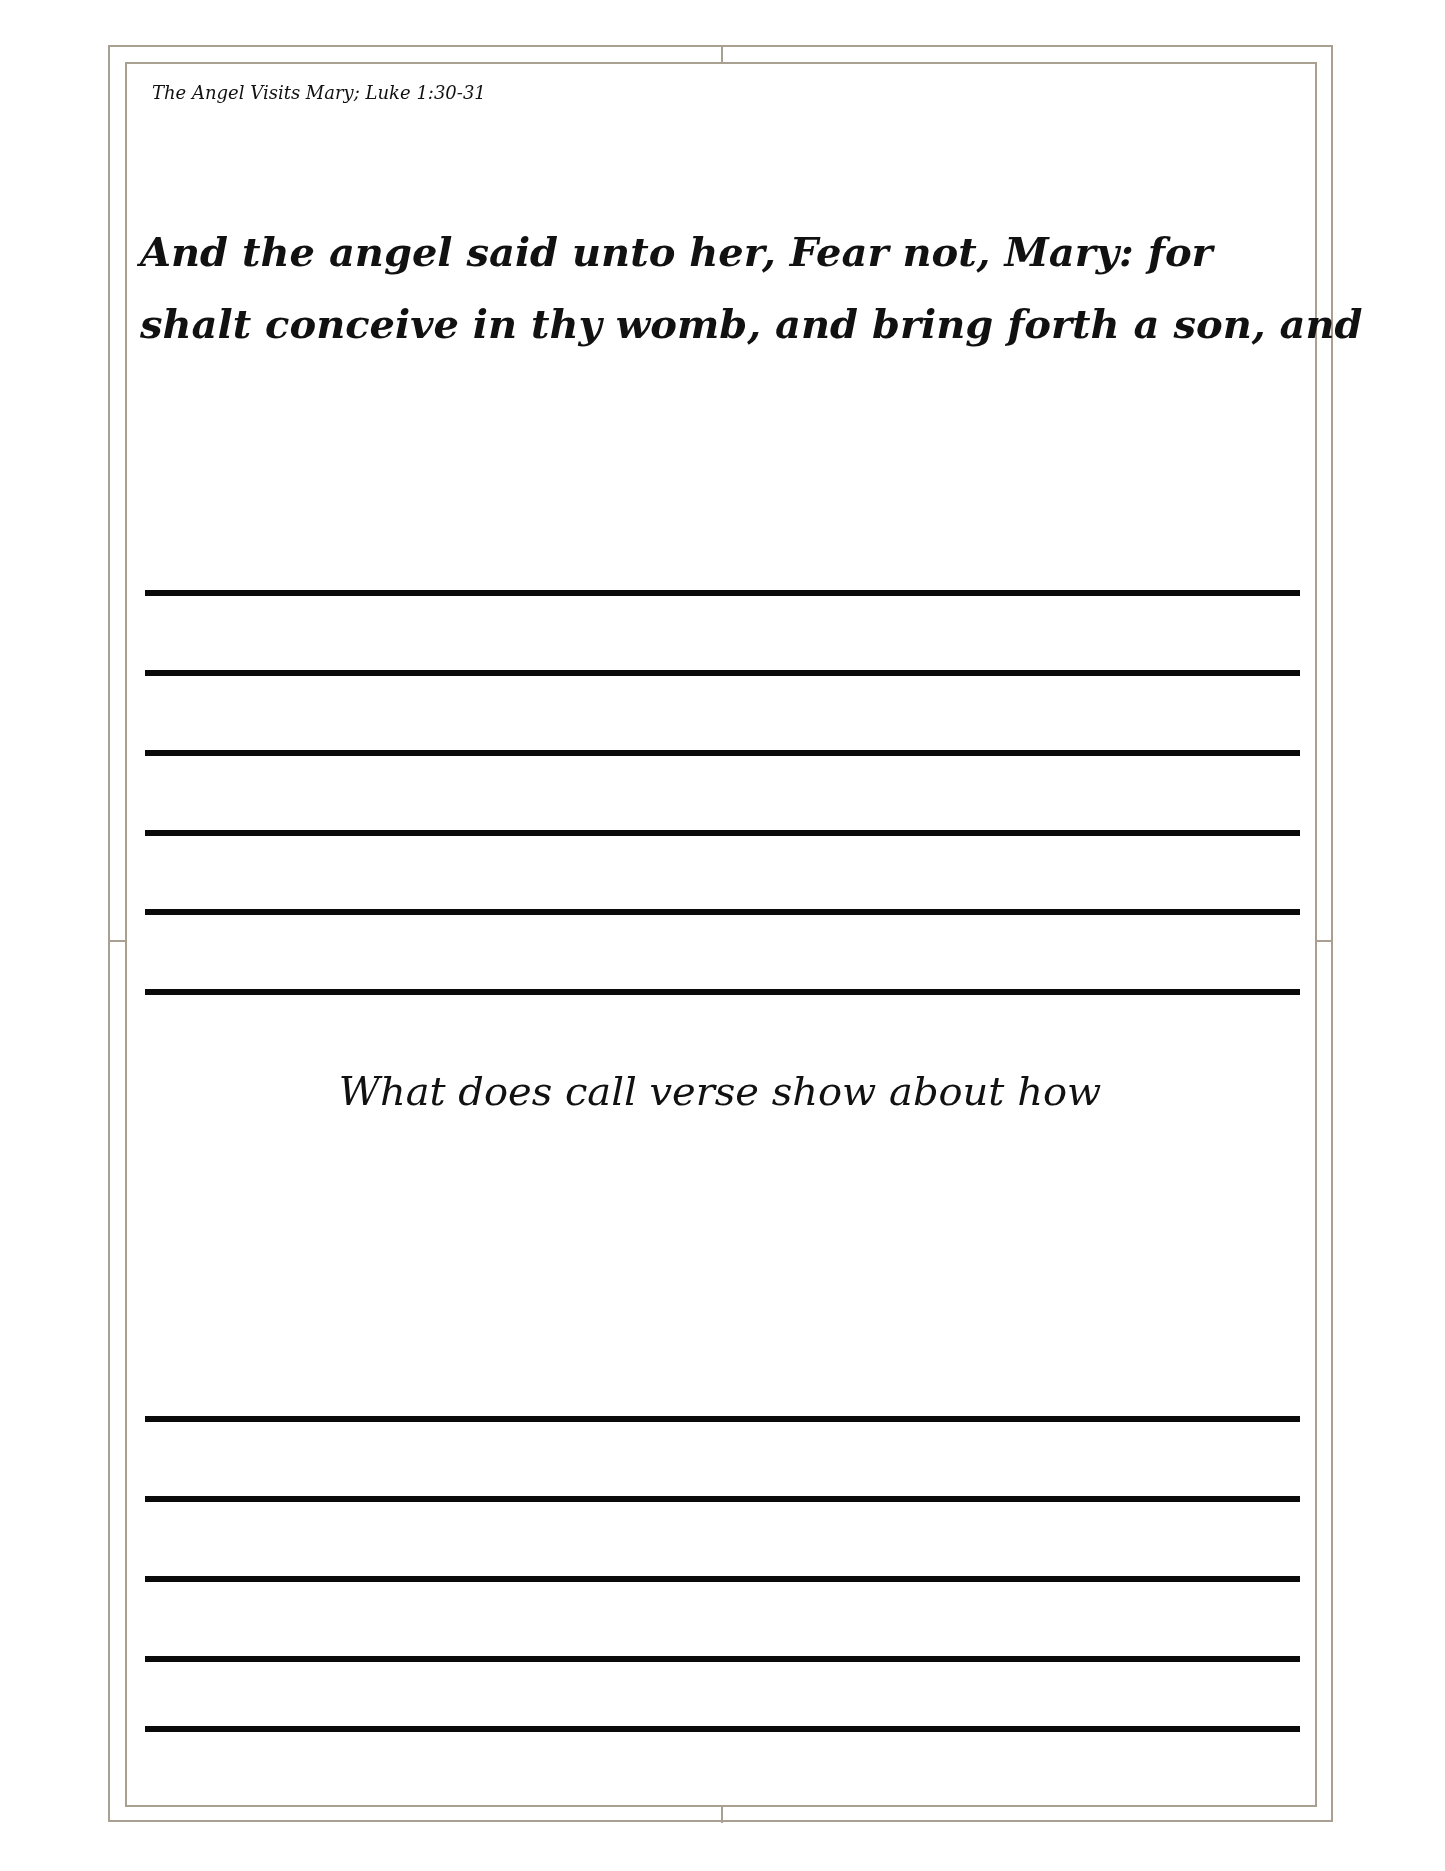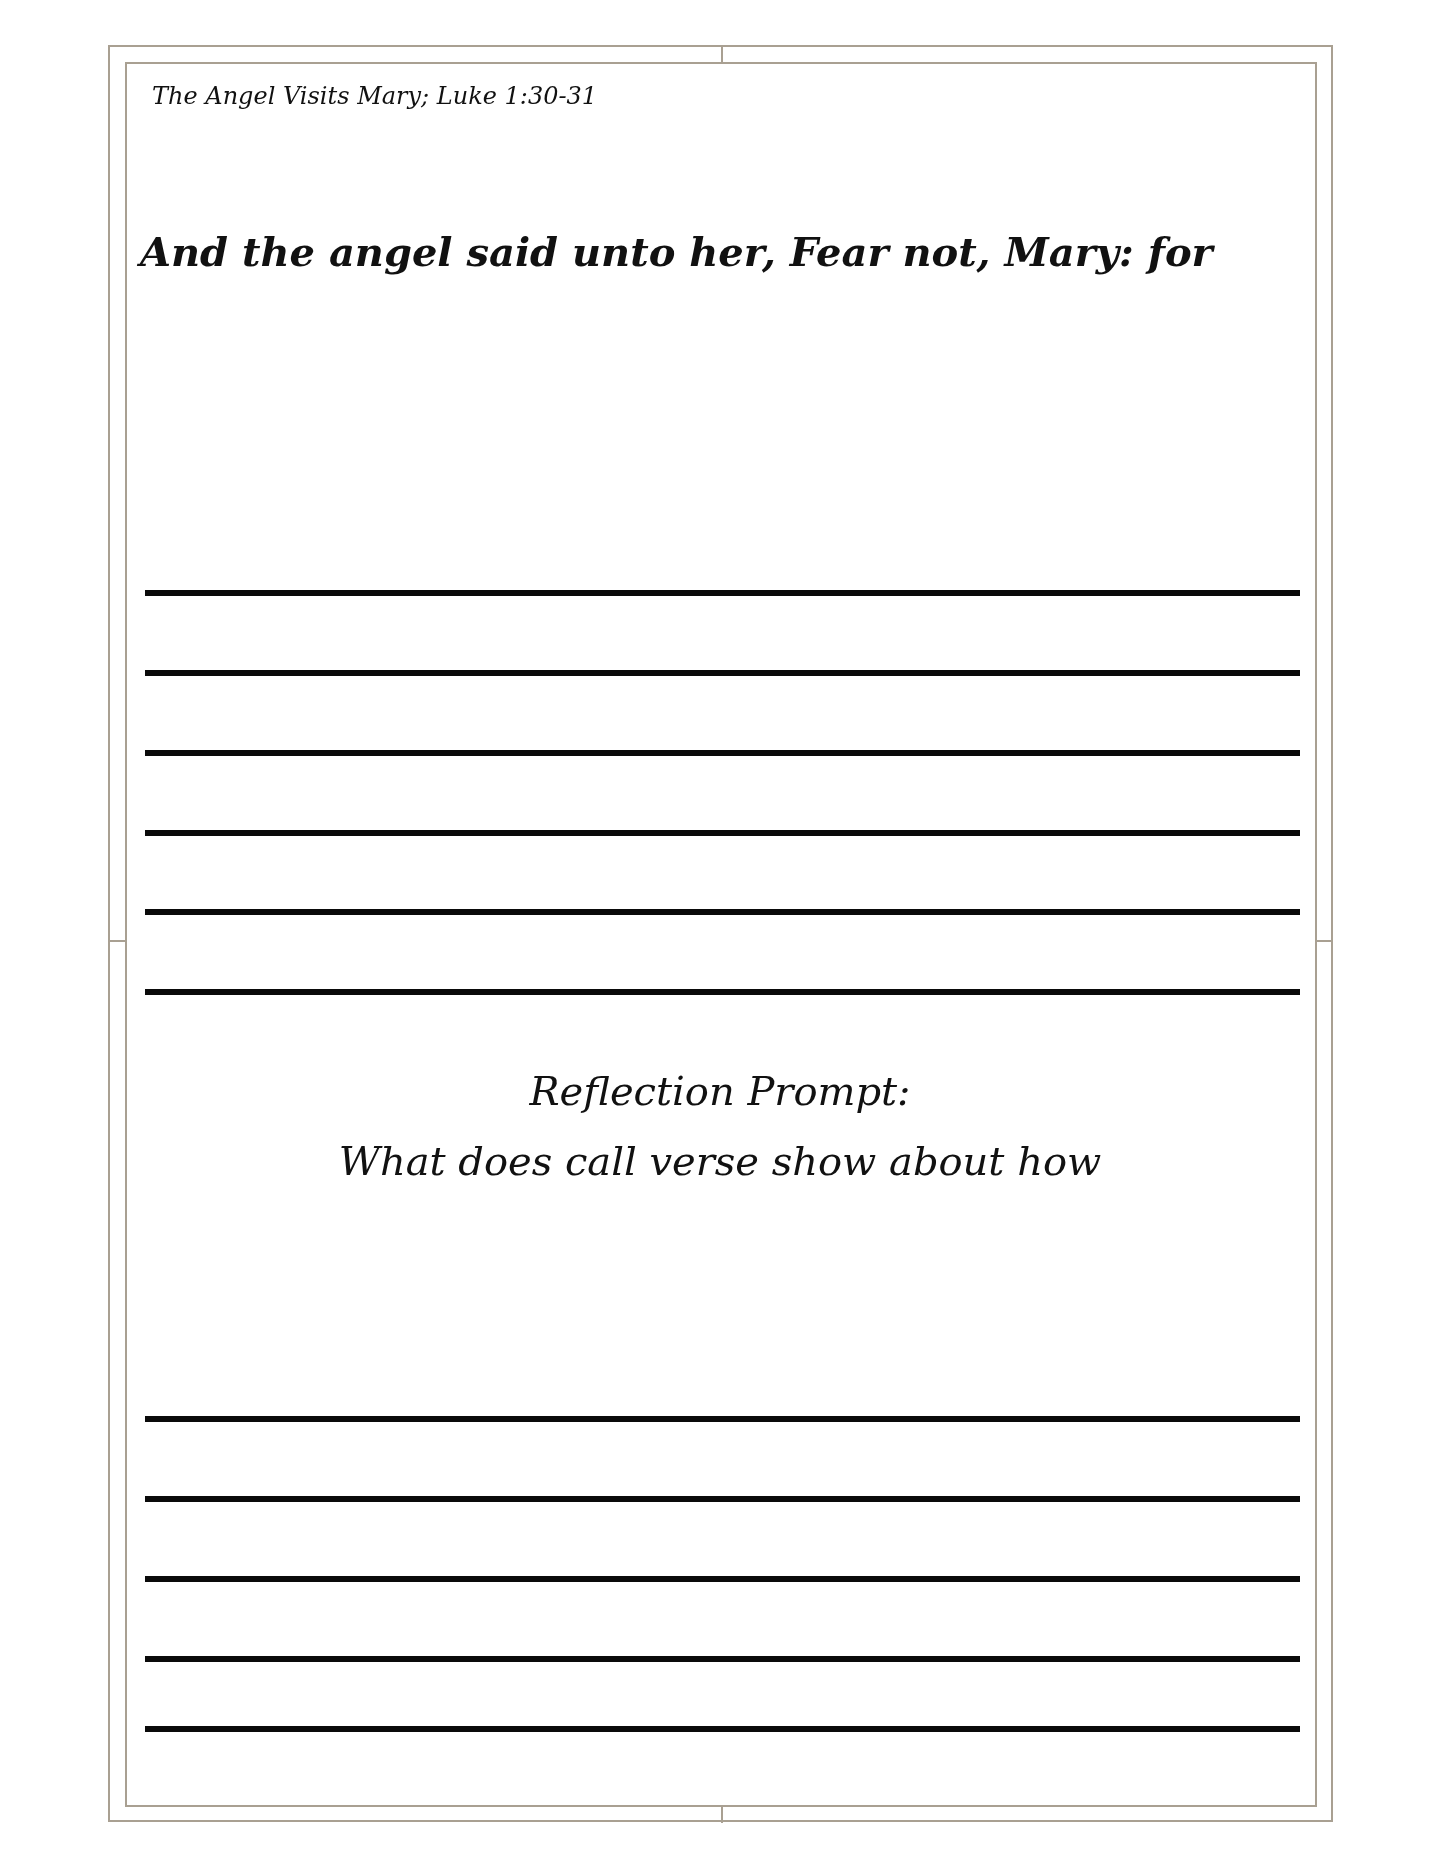--- a/index.html
+++ b/index.html
@@ -13,21 +13,21 @@
   }
   .frame-inner {
     position: absolute; left: 125px; top: 62px; width: 1192px; height: 1745px;
     border: 2px solid #a9a092; box-sizing: border-box;
   }
   .tick { position: absolute; background: #a9a092; }
   .tick.v { width: 2px; height: 17px; }
   .tick.h { height: 2px; width: 17px; }
   .title {
     position: absolute; left: 152px; top: 82px;
-    font-family: "DejaVu Serif", serif; font-style: italic; font-size: 24px; color: #111;
+    font-family: "DejaVu Serif", serif; font-style: italic; font-size: 18px; color: #111;
     white-space: nowrap;
   }
   .verse {
     position: absolute; left: 140px; width: 1160px; top: 216px;
     text-align: left; font-family: "DejaVu Serif", serif; font-style: italic; font-weight: bold;
     font-size: 40px; line-height: 72px; color: #111;
   }
   .verse .vline { display: block; white-space: nowrap; }
   .rule {
     position: absolute; left: 145px; width: 1155px; height: 6px; background: #0a0a0a;
@@ -47,33 +47,33 @@
 
 <div class="tick v" style="left:721px; top:46px;"></div>
 <div class="tick v" style="left:721px; top:1806px;"></div>
 <div class="tick h" style="left:109px; top:940px;"></div>
 <div class="tick h" style="left:1316px; top:940px;"></div>
 
 <div class="title">The Angel Visits Mary; Luke 1:30-31</div>
 
 <div class="verse">
   <span class="vline">And the angel said unto her, Fear not, Mary: for</span>
+  <span class="vline">shalt conceive in thy womb, and bring forth a son, and</span>
 </div>
 
 <div>
   <div class="rule" style="top:590px;"></div>
   <div class="rule" style="top:670px;"></div>
   <div class="rule" style="top:750px;"></div>
   <div class="rule" style="top:830px;"></div>
   <div class="rule" style="top:909px;"></div>
   <div class="rule" style="top:989px;"></div>
 </div>
 
 <div class="prompt">
-  <span class="pline">Reflection Prompt:</span>
   <span class="pline">What does call verse show about how</span>
 </div>
 
 <div>
   <div class="rule" style="top:1416px;"></div>
   <div class="rule" style="top:1496px;"></div>
   <div class="rule" style="top:1576px;"></div>
   <div class="rule" style="top:1656px;"></div>
   <div class="rule" style="top:1726px;"></div>
 </div>

